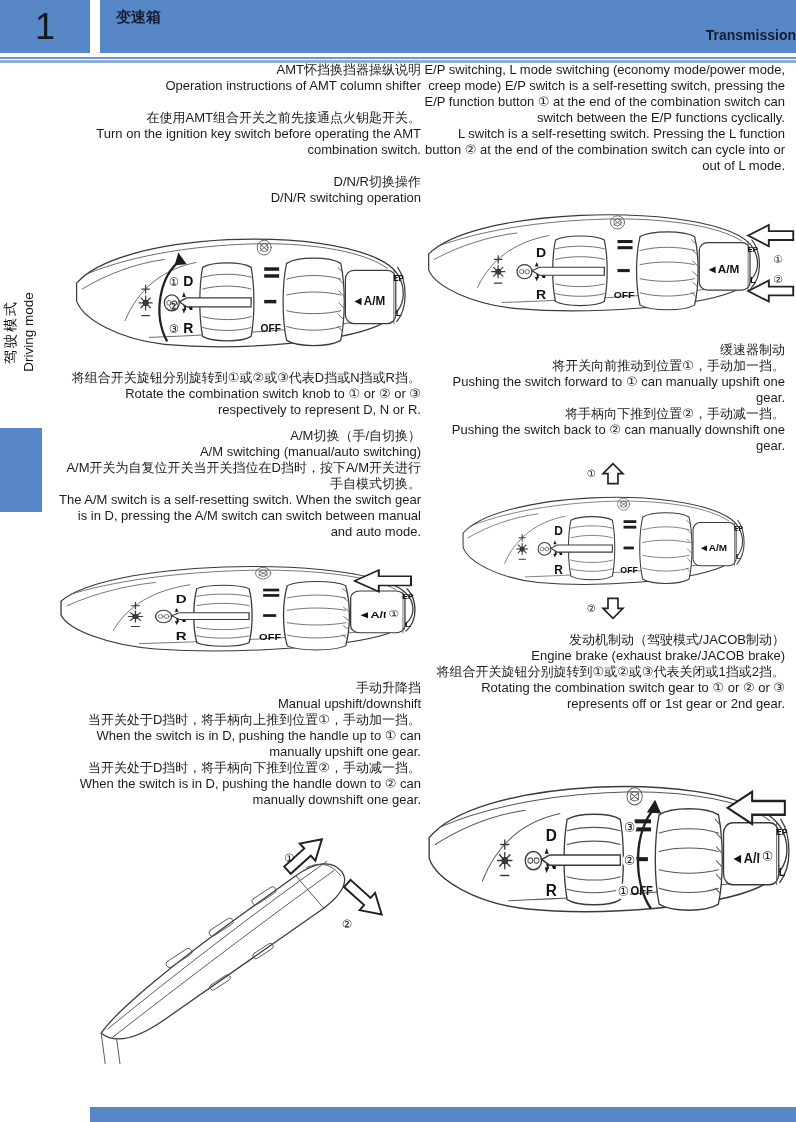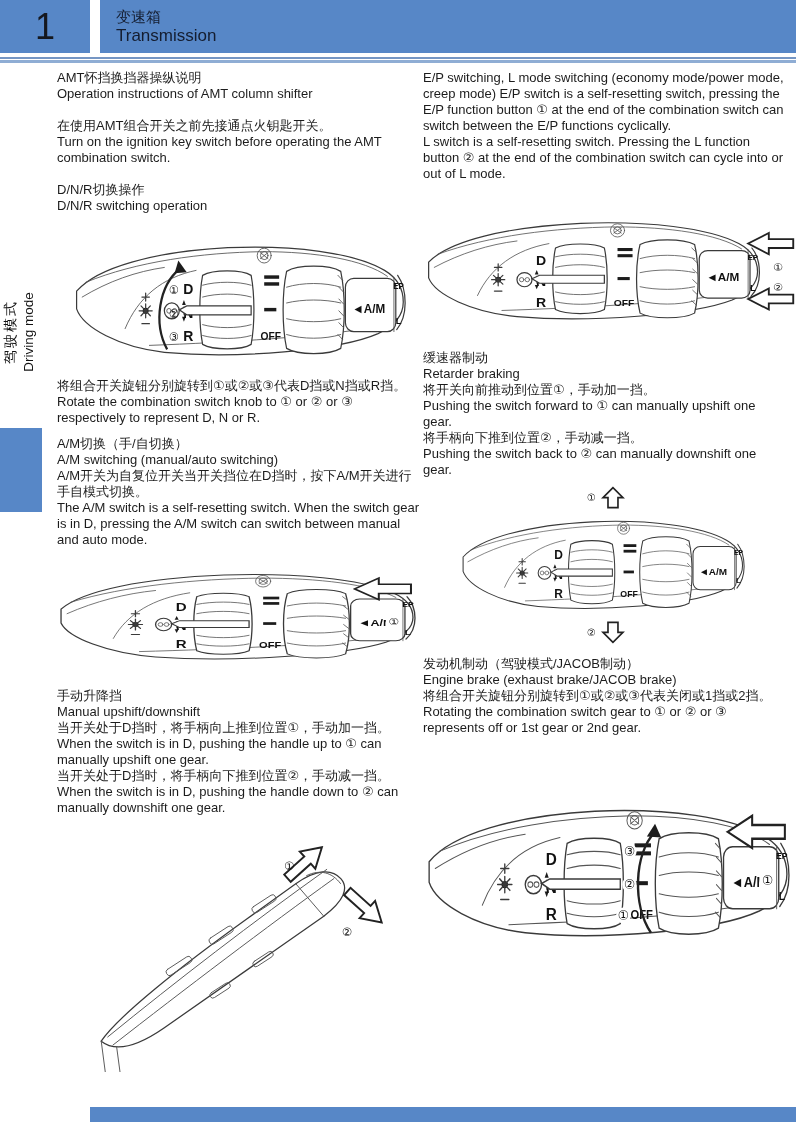--- a/index.html
+++ b/index.html
@@ -2,37 +2,37 @@
 <html><head>
 <meta charset="utf-8">
 <style>
   html,body{margin:0;padding:0;background:#888;}
   .page{position:relative;width:796px;height:1122px;background:#ffffff;
         font-family:"Liberation Sans","DejaVu Sans",sans-serif;color:#1c1c1c;overflow:hidden;}
   
   .chapter-box{position:absolute;left:0;top:0;width:90px;height:53px;background:#5787c7;
                display:flex;align-items:center;justify-content:center;}
   .chapter-box span{font-size:36px;color:#15181f;line-height:1;}
-  .header-bar{position:absolute;left:100px;top:0;right:0;height:53px;background:#5787c7;}
+  .header-bar{position:absolute;left:100px;top:0;right:0;height:53px;background:#5787c7;font-weight:bold;}
   .header-titles{padding:7px 0 0 16px;color:#141d30;}
   .t-zh{font-size:15px;line-height:19px;}
-  .t-en{font-size:17px;line-height:19px;}
+  .t-en{font-size:14px;line-height:19px;text-align:right;}
   .header-rule{position:absolute;left:0;top:57px;right:0;height:6px;
                background:linear-gradient(to bottom,#7596c4 0,#7596c4 2px,#ffffff 2px,#ffffff 3px,#8fadd4 3px,#8fadd4 6px);}
   
   .side-tab{position:absolute;left:0;top:262px;width:54px;height:140px;}
   .side-tab-inner{width:140px;height:54px;transform-origin:top left;
                   transform:rotate(-90deg) translateX(-140px);text-align:center;color:#111;}
   .side-zh{font-size:14px;line-height:20px;letter-spacing:2px;}
   .side-en{font-size:13.5px;line-height:18px;}
   .side-square{position:absolute;left:0;top:428px;width:42px;height:84px;background:#5787c7;}
   
   .footer-bar{position:absolute;left:90px;right:0;top:1107px;height:15px;background:#5787c7;}
   
-  .col{position:absolute;top:70px;font-size:13px;line-height:16px;}
+  .col{position:absolute;top:62px;font-size:13px;line-height:16px;text-align:right;}
   .col-left{left:57px;width:364px;}
   .col-right{left:423px;width:362px;}
   p{margin:0;}
   .gap{height:16px;}
   .gap-s{height:10px;}
   
   .fig{display:block;}
   .fig1{width:336px;height:148px;margin:12px 0 4px 14px;}
   .fig2{width:362px;height:116px;margin:10px 0 14px -2px;}
   .fig3{width:374px;height:132px;margin:22px 0 14px 0;}
@@ -201,21 +201,20 @@
 
     <svg class="fig fig3" viewBox="0 0 398 150" preserveAspectRatio="none">
       <use href="#stalk-base"></use>
       <polygon class="arrowblk" points="346,45 368,33 368,40 394,40 394,50 368,50 368,57"></polygon>
       <polygon class="arrowblk" points="346,108 368,96 368,103 394,103 394,113 368,113 368,120"></polygon>
       <text class="num" x="378" y="76" text-anchor="middle">①</text>
       <text class="num" x="378" y="99" text-anchor="middle">②</text>
     </svg>
 
     <p class="zh">缓速器制动</p>
-    <p class="en">Retarder braking</p>
     <p class="zh">将开关向前推动到位置①，手动加一挡。</p>
     <p class="en">Pushing the switch forward to ① can manually upshift one gear.</p>
     <p class="zh">将手柄向下推到位置②，手动减一挡。</p>
     <p class="en">Pushing the switch back to ② can manually downshift one gear.</p>
 
     <svg class="fig fig4" viewBox="0 0 360 190">
       <use href="#stalk-base" transform="translate(6,22) scale(0.96)"></use>
       <polygon class="arrowblk" points="192,2 180,14 186,14 186,26 198,26 198,14 204,14"></polygon>
       <text class="num" x="166" y="18" text-anchor="middle">①</text>
       <polygon class="arrowblk" points="192,188 180,176 186,176 186,164 198,164 198,176 204,176"></polygon>

